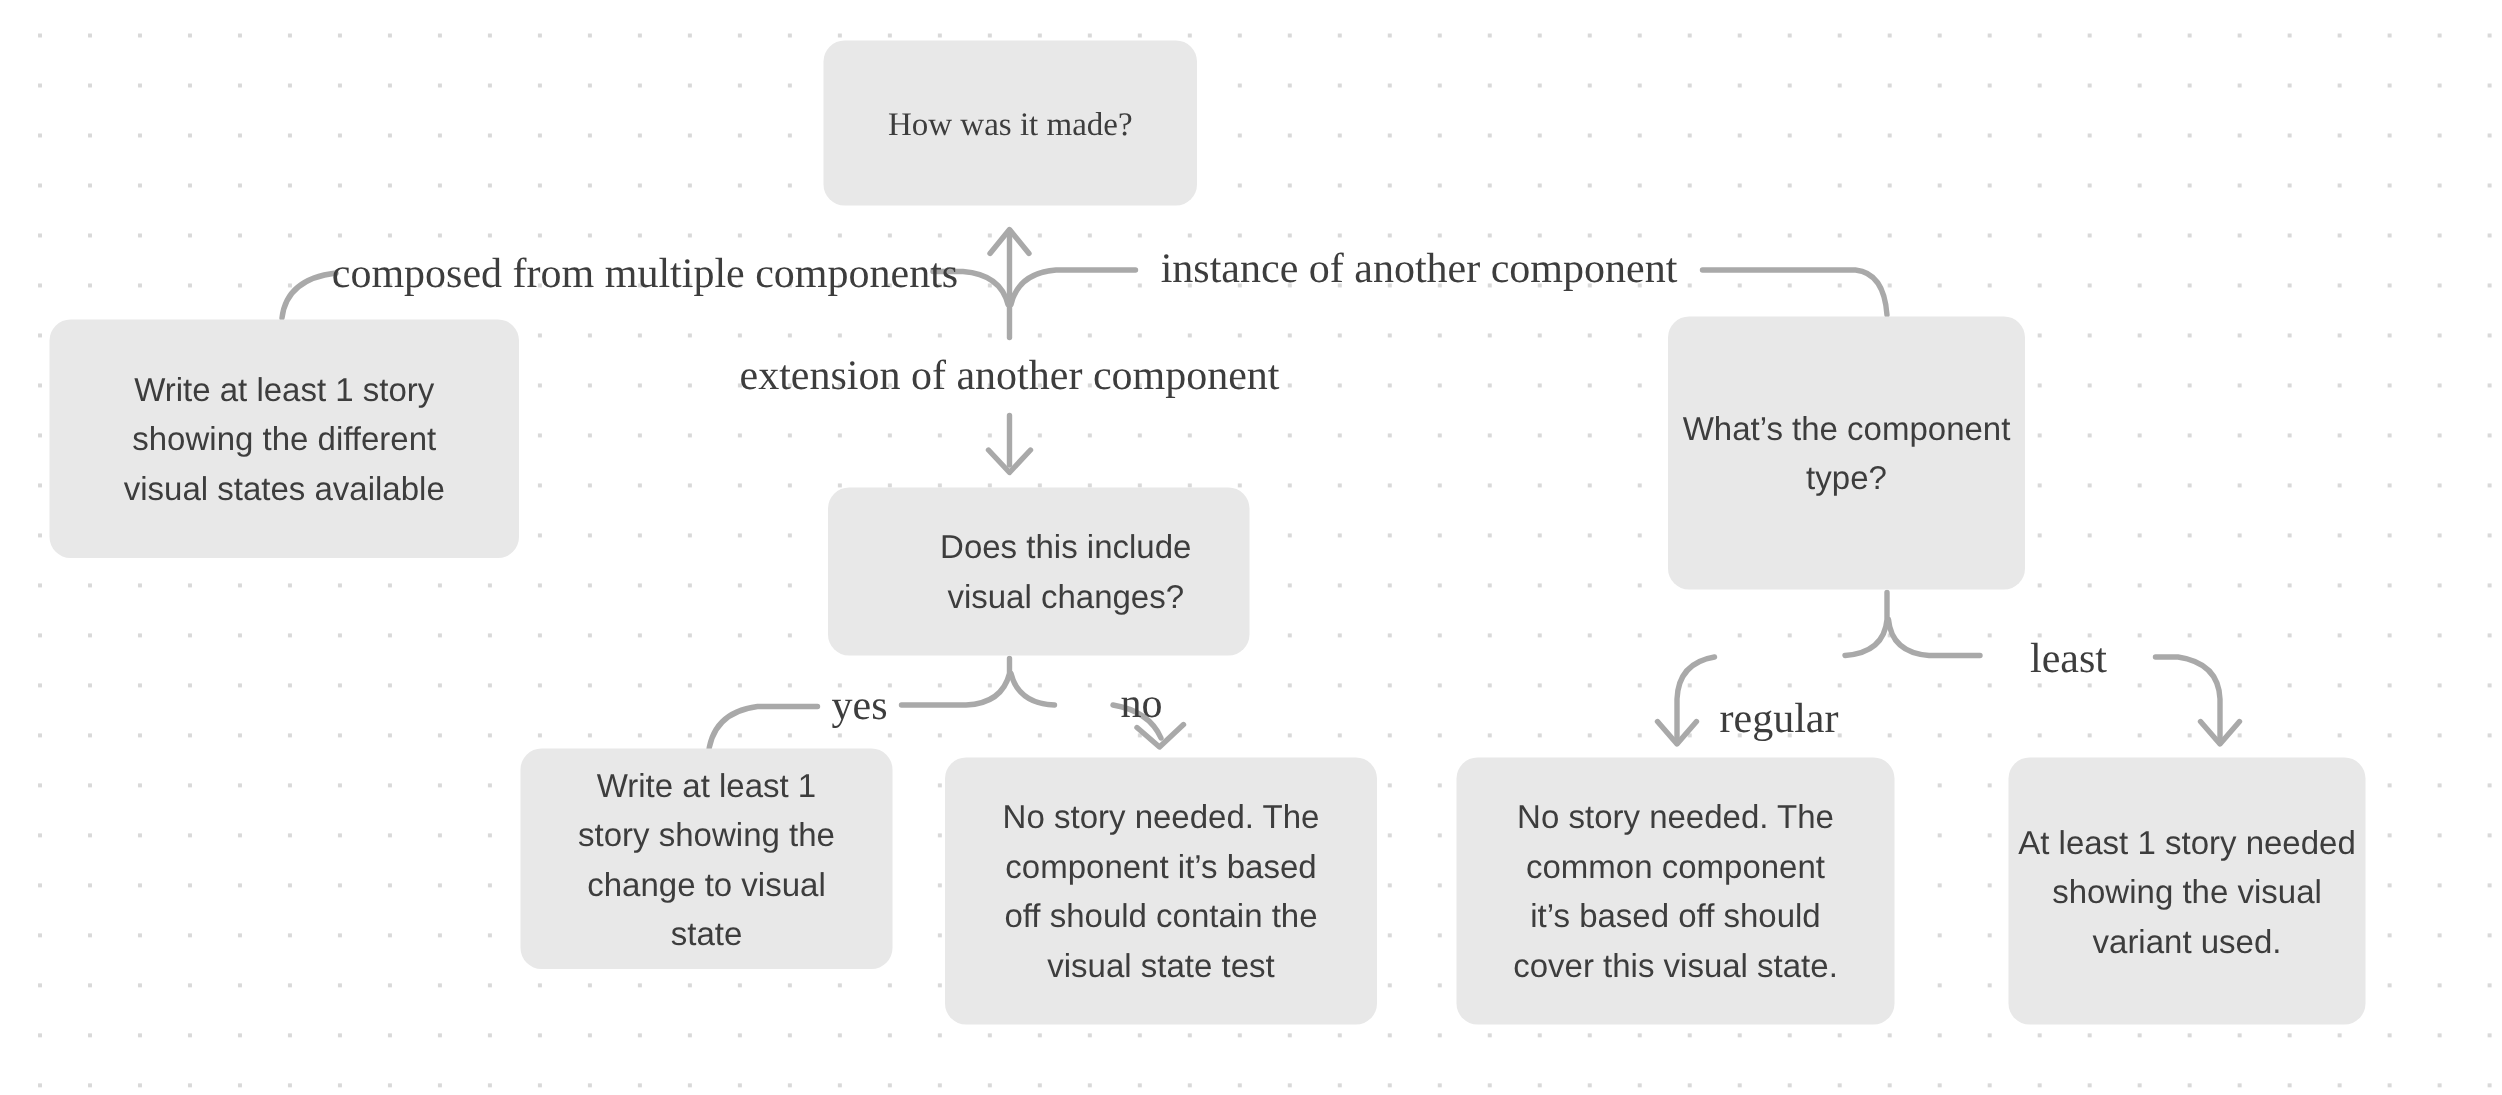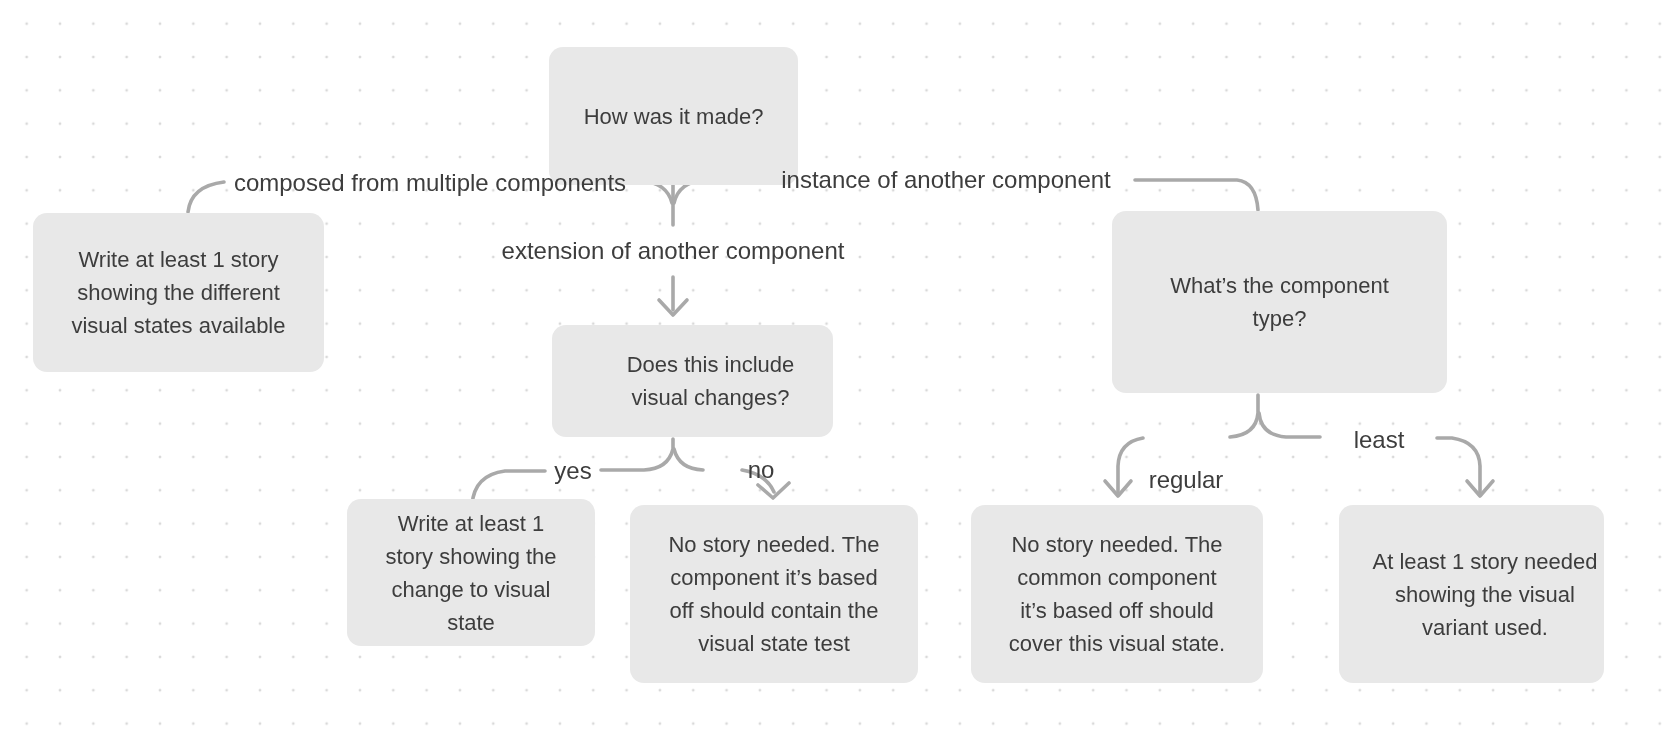--- a/index.html
+++ b/index.html
@@ -30,23 +30,24 @@
     border-radius:14px;
     display:flex;align-items:center;justify-content:center;
     text-align:center;
     white-space:pre-line;
     color:var(--node-text,#3d3d3d);
     font-size:22px;line-height:33px;
   }
   .edge-label{
     position:absolute;
     transform:translateX(-50%);
-    font-size:24px;line-height:26px;
+    font-size:28px;line-height:26px;
     color:var(--node-text,#3d3d3d);
     white-space:nowrap;
+    font-family:Liberation Serif, serif;
   }
 </style>
 </head>
 <body>
 
 <div id="canvas">
 
   <svg id="connectors" viewBox="0 0 1668 730" xmlns="http://www.w3.org/2000/svg">
 
     <path class="edge" d="M 673 155 L 673 225"></path>
@@ -72,48 +73,48 @@
     <path class="edge" d="M 1230 437 Q 1256 435 1258 413 L 1258 395"></path>
     <path class="edge" d="M 1320 437 L 1286 437 Q 1261 435 1259 413"></path>
 
     <path class="edge" d="M 1143 438 Q 1119 442 1118 466 L 1118 492"></path>
     <path class="edge" d="M 1105 481 L 1118 496 L 1131 481"></path>
 
     <path class="edge" d="M 1437 438 L 1452 438 Q 1479 442 1480 466 L 1480 492"></path>
     <path class="edge" d="M 1467 481 L 1480 496 L 1493 481"></path>
   </svg>
 
-  <div class="node" style="left:549px;top:47px;width:249px;height:138px;">How was it made?</div>
+  <div class="node" style="left:549px;top:27px;width:249px;height:110px;font-family:Liberation Serif, serif;">How was it made?</div>
 
-  <div class="node" style="left:33px;top:213px;width:291px;height:159px;">Write at least 1 story
+  <div class="node" style="left:33px;top:213px;width:313px;height:159px;">Write at least 1 story
 showing the different
 visual states available</div>
 
   <div class="node" style="left:552px;top:325px;width:245px;height:112px;padding-left:36px;">Does this include
 visual changes?</div>
 
-  <div class="node" style="left:1112px;top:211px;width:335px;height:182px;">What’s the component
+  <div class="node" style="left:1112px;top:211px;width:238px;height:182px;">What’s the component
 type?</div>
 
   <div class="node" style="left:347px;top:499px;width:248px;height:147px;">Write at least 1
 story showing the
 change to visual
 state</div>
 
   <div class="node" style="left:630px;top:505px;width:288px;height:178px;">No story needed. The
 component it’s based
 off should contain the
 visual state test</div>
 
   <div class="node" style="left:971px;top:505px;width:292px;height:178px;">No story needed. The
 common component
 it’s based off should
 cover this visual state.</div>
 
-  <div class="node" style="left:1339px;top:505px;width:238px;height:178px;padding-left:27px;">At least 1 story needed
+  <div class="node" style="left:1339px;top:505px;width:238px;height:178px;">At least 1 story needed
 showing the visual
 variant used.</div>
 
   <span class="edge-label" style="left:430px;top:170px;">composed from multiple components</span>
 
   <span class="edge-label" style="left:673px;top:238px;">extension of another component</span>
 
   <span class="edge-label" style="left:946px;top:167px;">instance of another component</span>
 
   <span class="edge-label" style="left:573px;top:458px;">yes</span>

